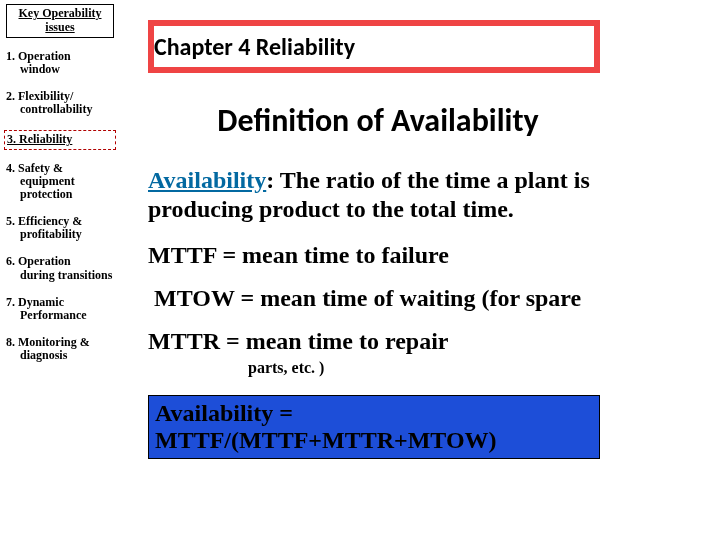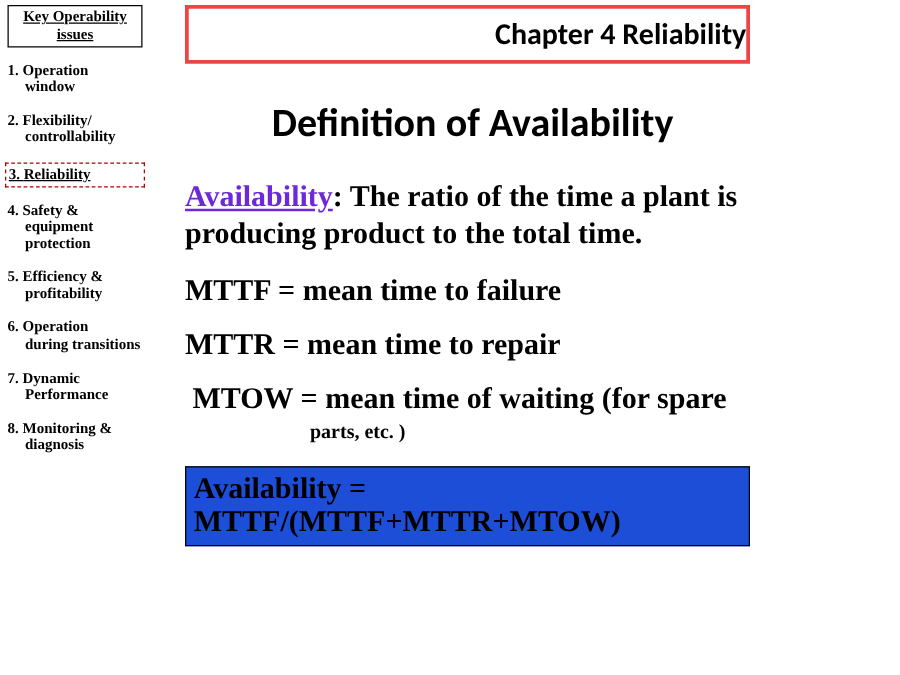--- a/index.html
+++ b/index.html
@@ -4,25 +4,25 @@
 <style>
   * { box-sizing: border-box; margin: 0; padding: 0; }
   html, body { width: 720px; height: 540px; background: #fff; font-family: "Times New Roman", Times, serif; color: #000; }
   .page { display: flex; width: 616px; height: 540px; }
   .sidebar { width: 120px; padding: 4px 6px 4px 6px; }
   .side-title { border: 1px solid #000; padding: 2px 4px; text-align: center; font-weight: bold; text-decoration: underline; font-size: 12px; line-height: 1.15; margin-bottom: 8px; }
   .side-item { font-size: 12px; font-weight: bold; line-height: 1.1; margin: 12px 0 14px 0; padding-left: 0; }
   .side-item .rest { display: block; padding-left: 14px; }
   .side-current { border: 1.5px dashed #b00000; padding: 2px 2px; margin: 10px -2px 12px -2px; text-decoration: underline; }
   .main { flex: 1; padding: 4px 8px 8px 28px; }
-  .chapter-box { border: 3px solid #ef4444; margin: 0 8px 0 0; padding: 6px 0; text-align: right; }
+  .chapter-box { border: 6px solid #ef4444; margin: 16px 8px 0 0; padding: 6px 0; text-align: left; }
   .chapter-box span { font-family: Calibri, Arial, sans-serif; font-weight: bold; font-size: 24px; }
   .heading { font-family: Calibri, Arial, sans-serif; font-weight: bold; font-size: 32px; text-align: center; margin: 28px 0 26px 0; }
   .para { font-size: 24px; font-weight: bold; line-height: 1.2; margin-bottom: 18px; }
-  .para .lead { text-decoration: underline; color: #6d28d9; }
+  .para .lead { text-decoration: underline; color: #0369a1; }
   .eq { font-size: 24px; font-weight: bold; margin-bottom: 16px; }
   .eq.indent { padding-left: 6px; }
   .mtow-cont { font-size: 16px; font-weight: bold; padding-left: 100px; margin-top: -12px; margin-bottom: 18px; }
   .formula-box { border: 1px solid #000; background: #1d4ed8; padding: 4px 6px; margin-right: 8px; }
   .formula-box span { font-size: 24px; font-weight: bold; }
 </style>
 </head>
 <body>
 
 <div class="page">
@@ -82,21 +82,21 @@
       <span>Chapter 4 Reliability</span>
     </div>
 
     <div class="heading">Definition of Availability</div>
 
     <div class="para">
       <span class="lead">Availability</span><span>: The ratio of the time a plant is producing product to the total time.</span>
     </div>
 
     <div class="eq">MTTF = mean time to failure</div>
+    <div class="eq indent">MTOW = mean time of waiting (for spare</div>
     <div class="eq">MTTR = mean time to repair</div>
-    <div class="eq indent">MTOW = mean time of waiting (for spare</div>
     <div class="mtow-cont">parts, etc. )</div>
 
     <div class="formula-box">
       <span>Availability = MTTF/(MTTF+MTTR+MTOW)</span>
     </div>
   </div>
 </div>
 
 </body></html>

